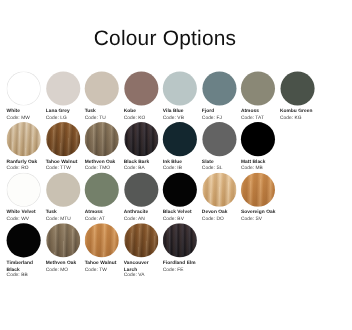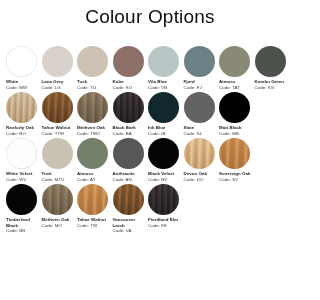--- a/index.html
+++ b/index.html
@@ -14,21 +14,21 @@
     overflow: hidden;
     position: relative;
   }
   #page-title {
     text-align: center;
     font-size: 19px;
     font-weight: 400;
     color: #111111;
     letter-spacing: 0.2px;
     margin: 0;
-    padding-top: 7px;
+    padding-top: 26px;
     line-height: 1;
   }
   .palette {
     padding: 0 6px;
     box-sizing: border-box;
     margin-top: 20px;
   }
   .swatch-row {
     display: flex;
     align-items: flex-start;

